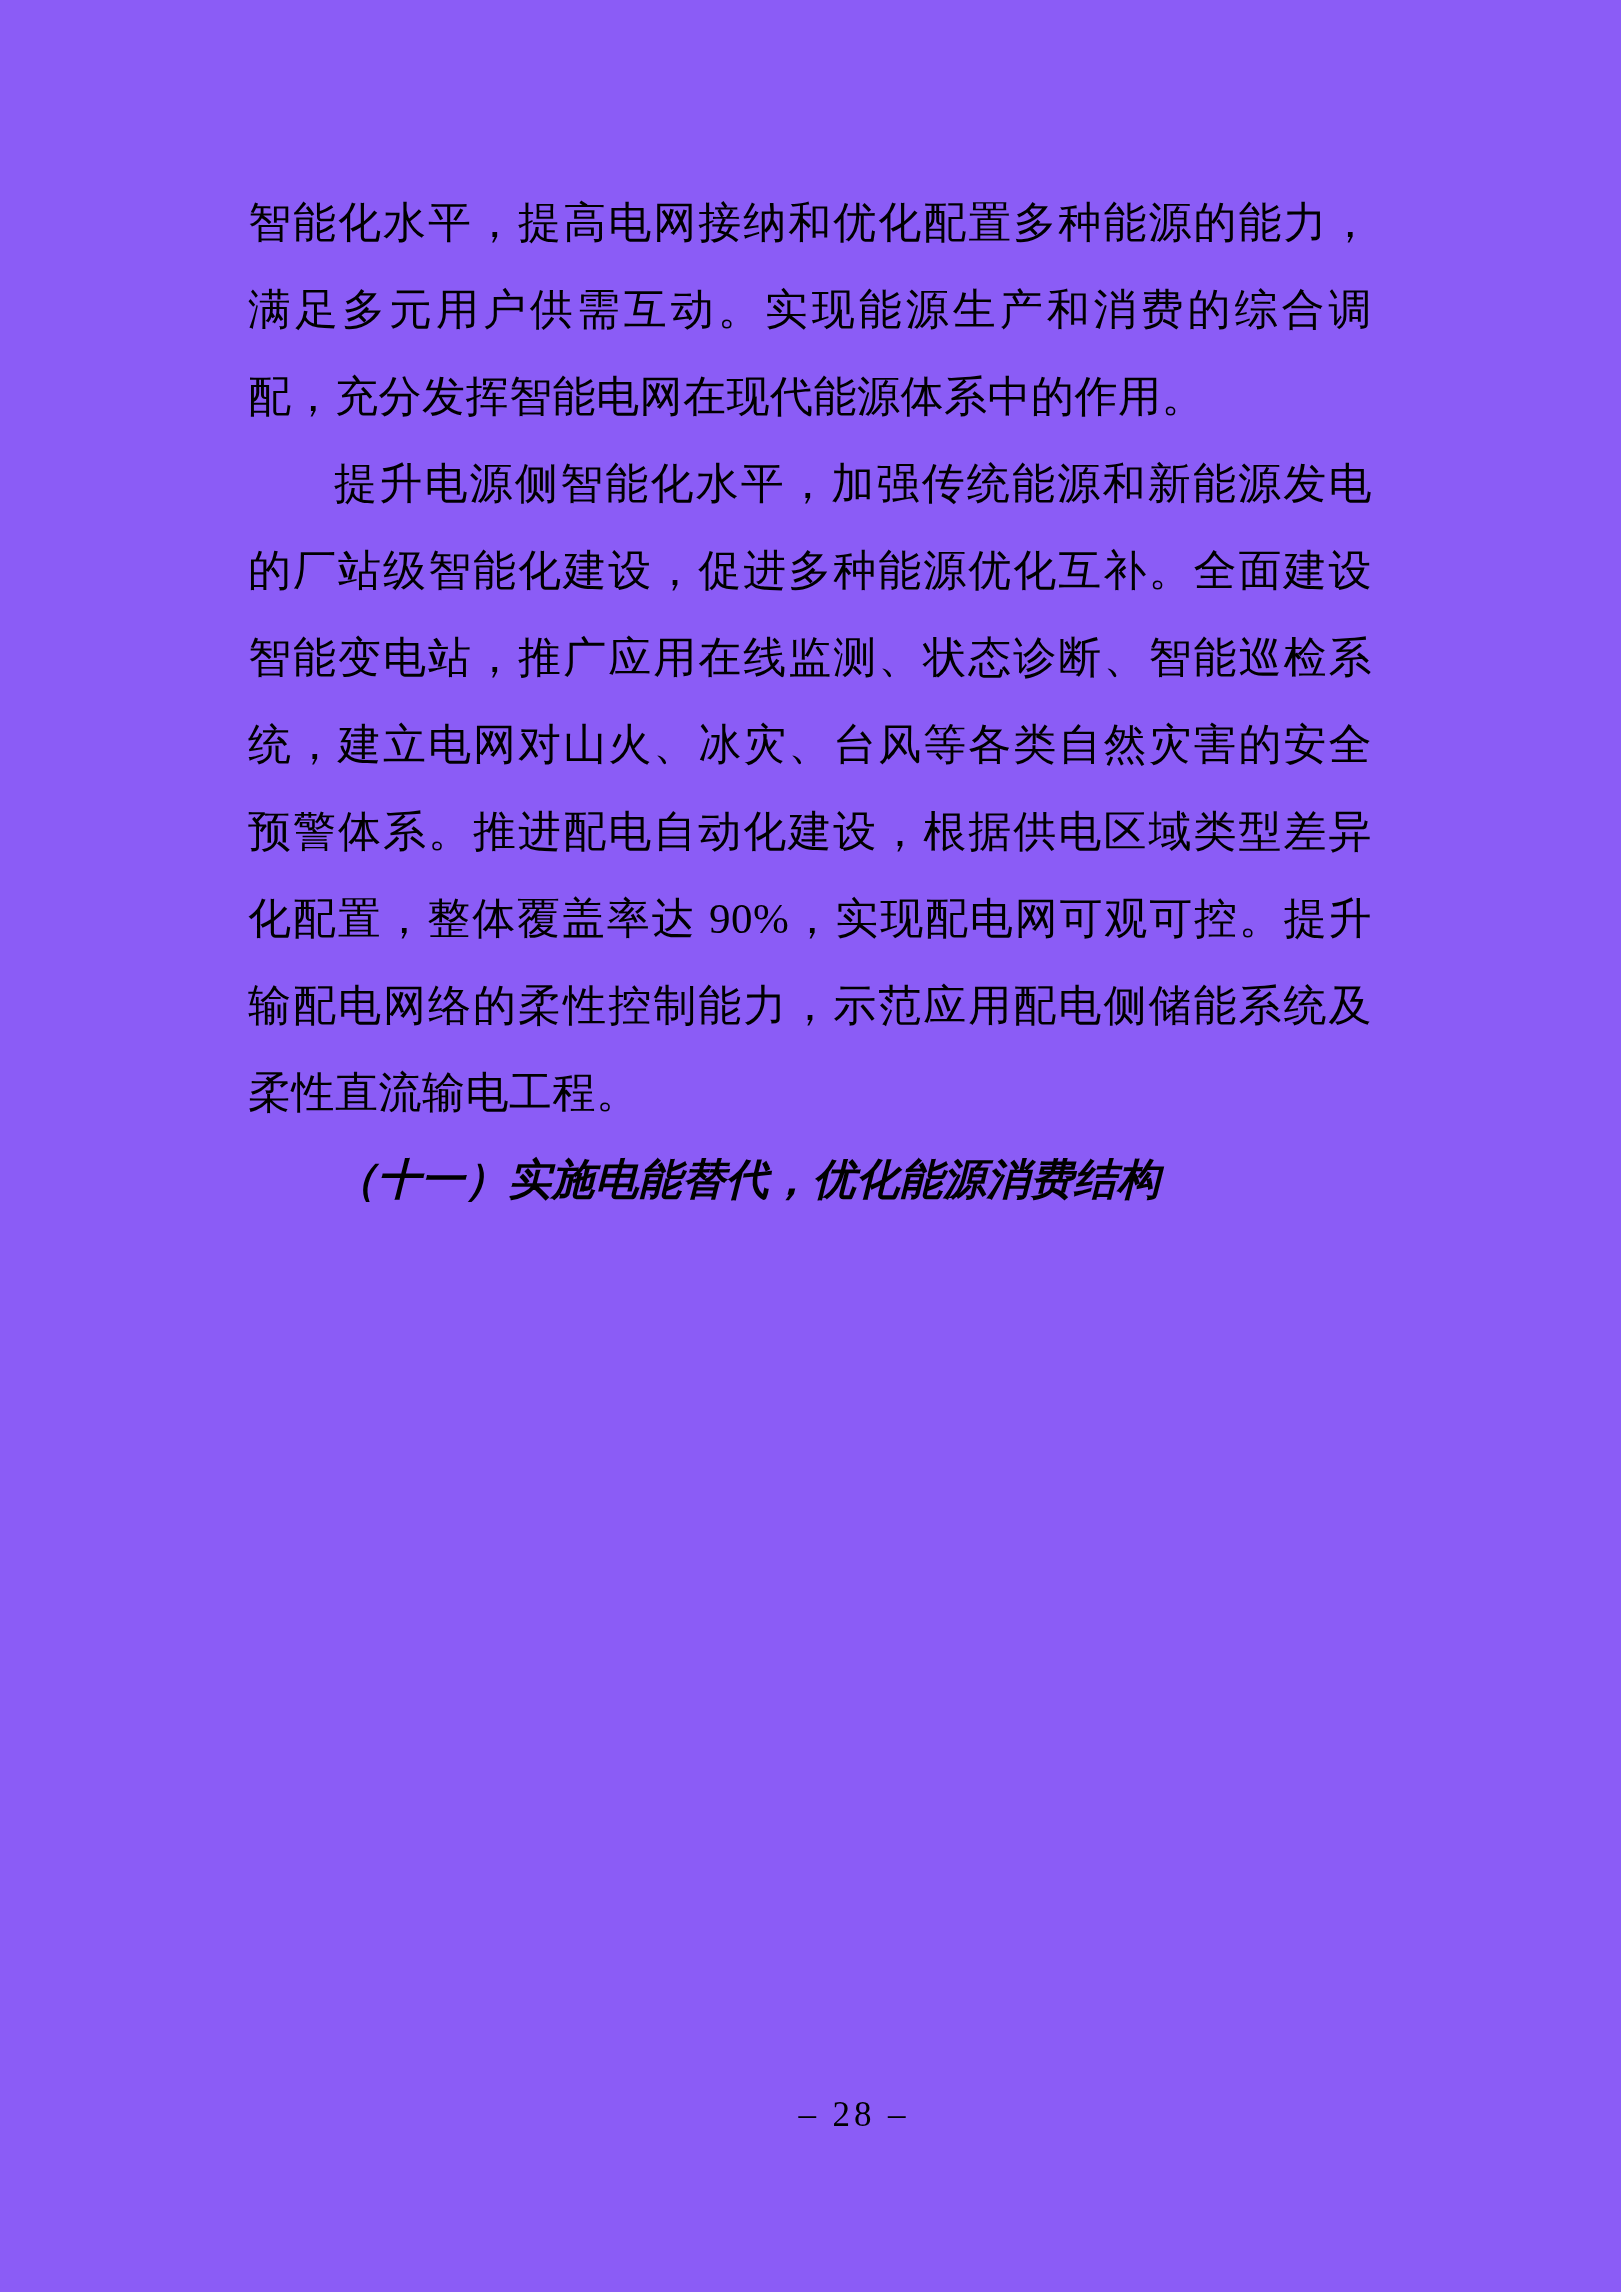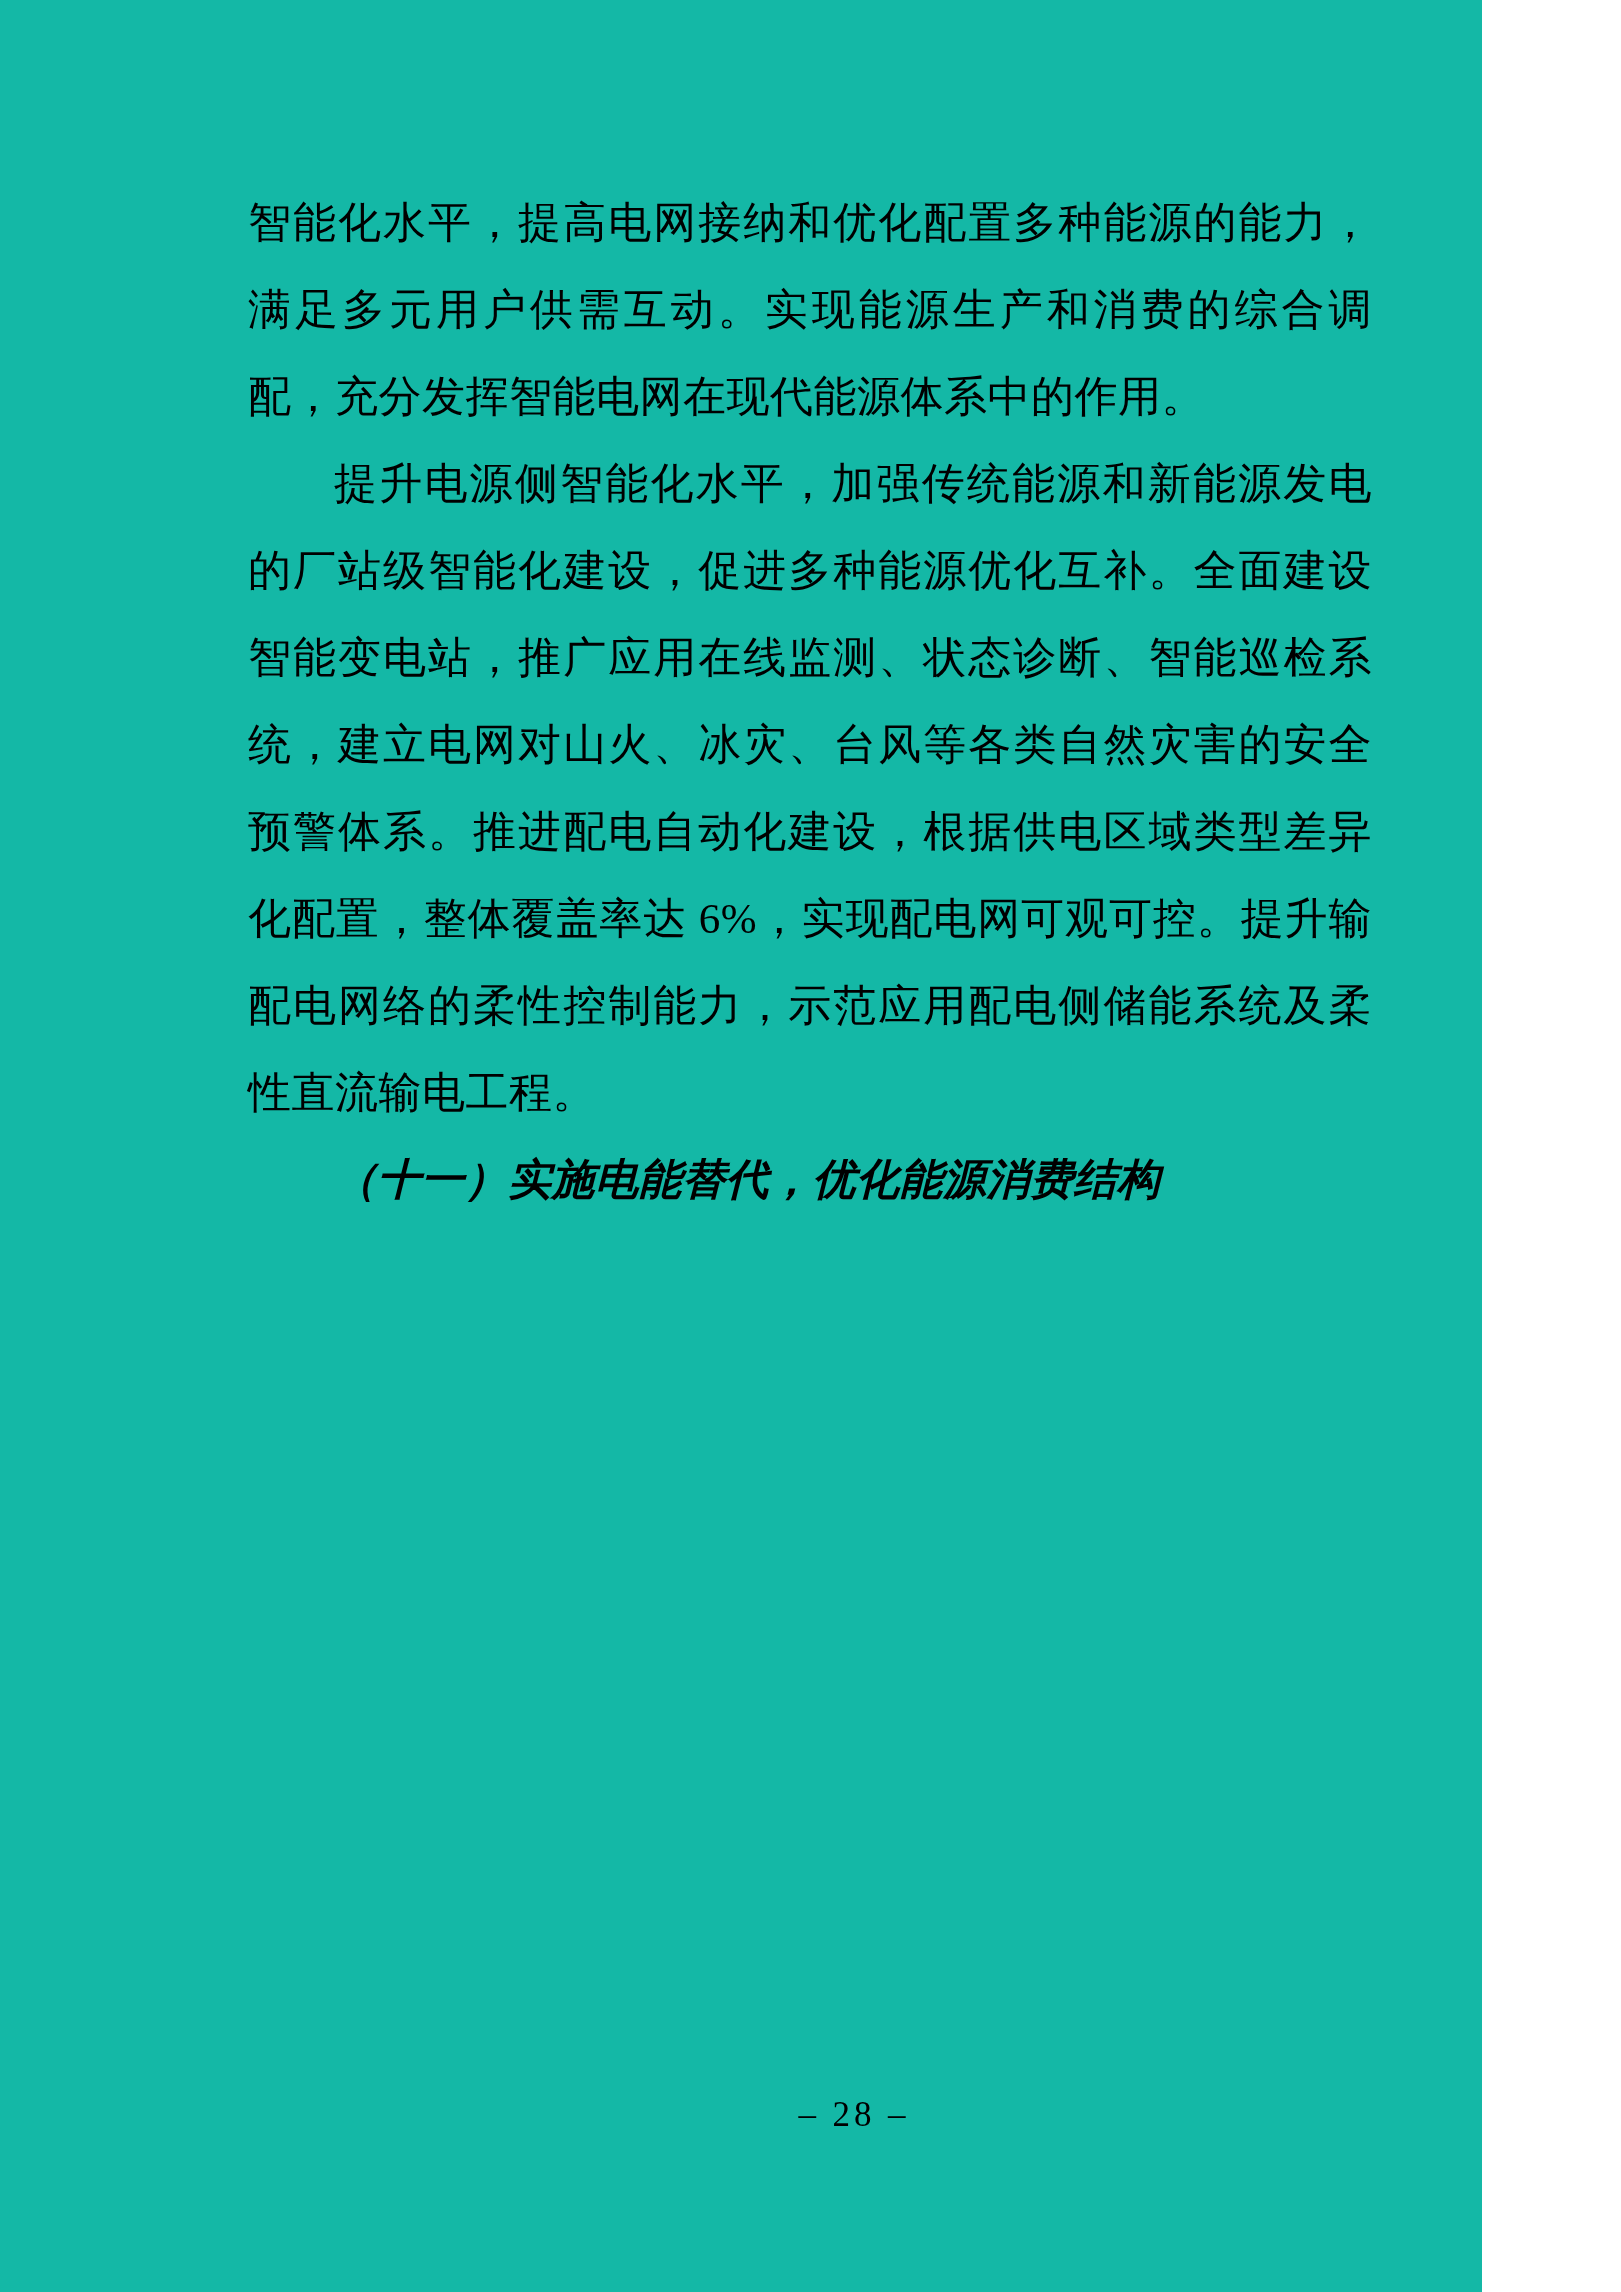--- a/index.html
+++ b/index.html
@@ -2,23 +2,23 @@
 <html><head>
 <meta charset="utf-8">
 <style>
   html, body {
     margin: 0;
     padding: 0;
     background: #ffffff;
   }
   .page {
     position: relative;
-    width: 1482px;
+    width: 1621px;
     height: 2293px;
-    background: #14b8a6;
+    background: #8b5cf6;
     color: #000000;
     font-family: "Liberation Serif", "DejaVu Serif", serif;
     overflow: hidden;
   }
   .textblock {
     position: absolute;
     left: 248px;
     top: 179px;
     width: 1124px;
     font-size: 43px;
@@ -59,21 +59,21 @@
     color: #000000;
   }
 </style>
 </head>
 <body>
 
 <div class="page">
 
   <div class="textblock">
     <p class="para no-indent">智能化水平，提高电网接纳和优化配置多种能源的能力，满足多元用户供需互动。实现能源生产和消费的综合调配，充分发挥智能电网在现代能源体系中的作用。</p>
-    <p class="para">提升电源侧智能化水平，加强传统能源和新能源发电的厂站级智能化建设，促进多种能源优化互补。全面建设智能变电站，推广应用在线监测、状态诊断、智能巡检系统，建立电网对山火、冰灾、台风等各类自然灾害的安全预警体系。推进配电自动化建设，根据供电区域类型差异化配置，整体覆盖率达 6%，实现配电网可观可控。提升输配电网络的柔性控制能力，示范应用配电侧储能系统及柔性直流输电工程。</p>
+    <p class="para">提升电源侧智能化水平，加强传统能源和新能源发电的厂站级智能化建设，促进多种能源优化互补。全面建设智能变电站，推广应用在线监测、状态诊断、智能巡检系统，建立电网对山火、冰灾、台风等各类自然灾害的安全预警体系。推进配电自动化建设，根据供电区域类型差异化配置，整体覆盖率达 90%，实现配电网可观可控。提升输配电网络的柔性控制能力，示范应用配电侧储能系统及柔性直流输电工程。</p>
     <p class="heading">（十一）实施电能替代，优化能源消费结构</p>
   </div>
 
   <div class="footer">
     <span>– 28 –</span>
   </div>
 
 </div>
 
 

